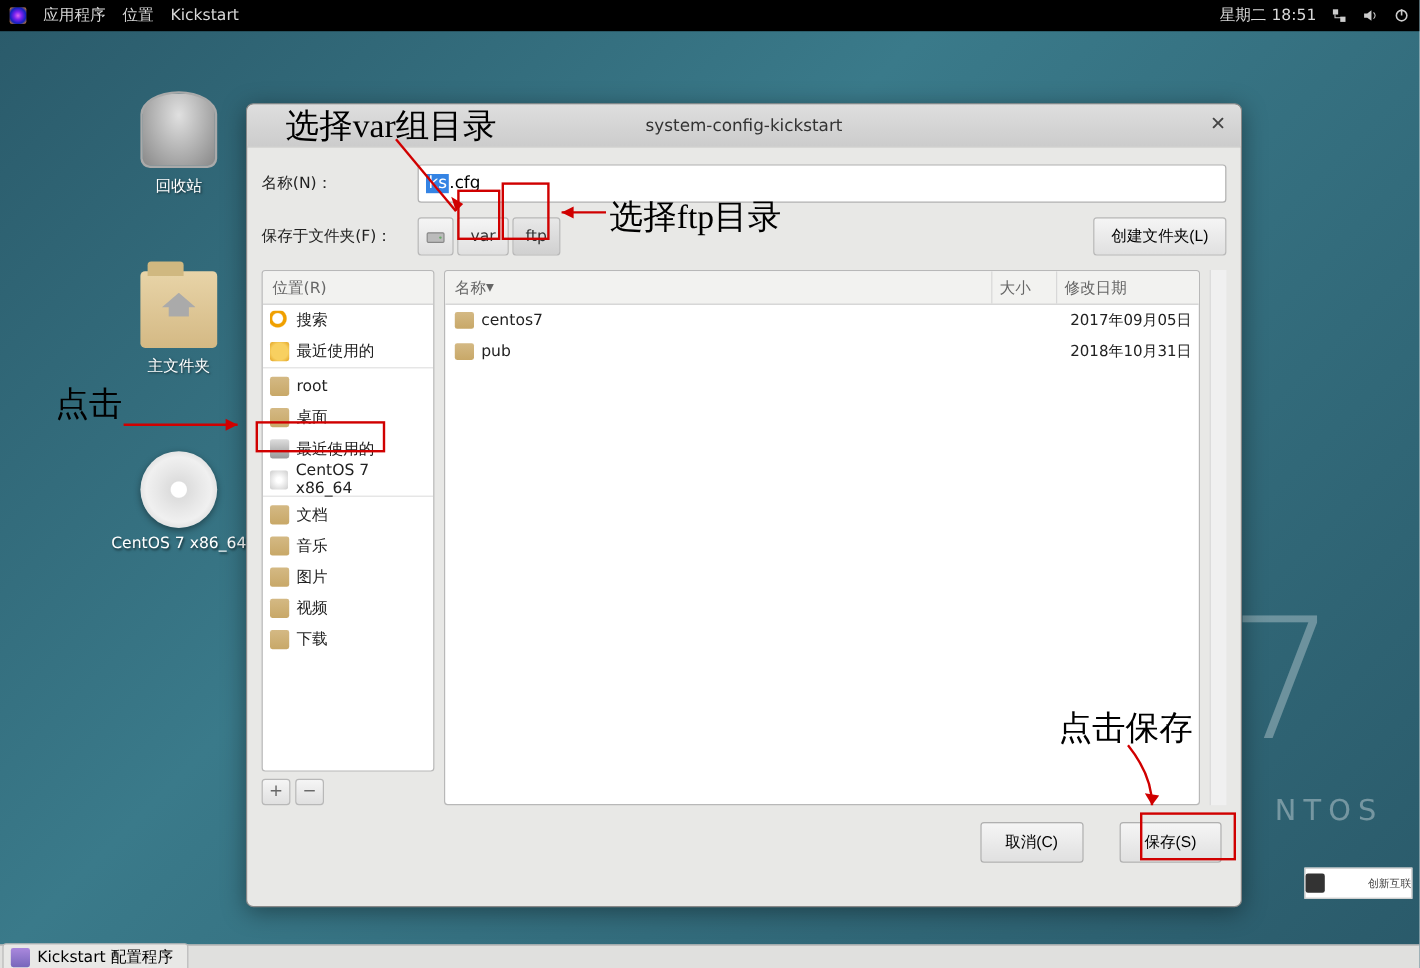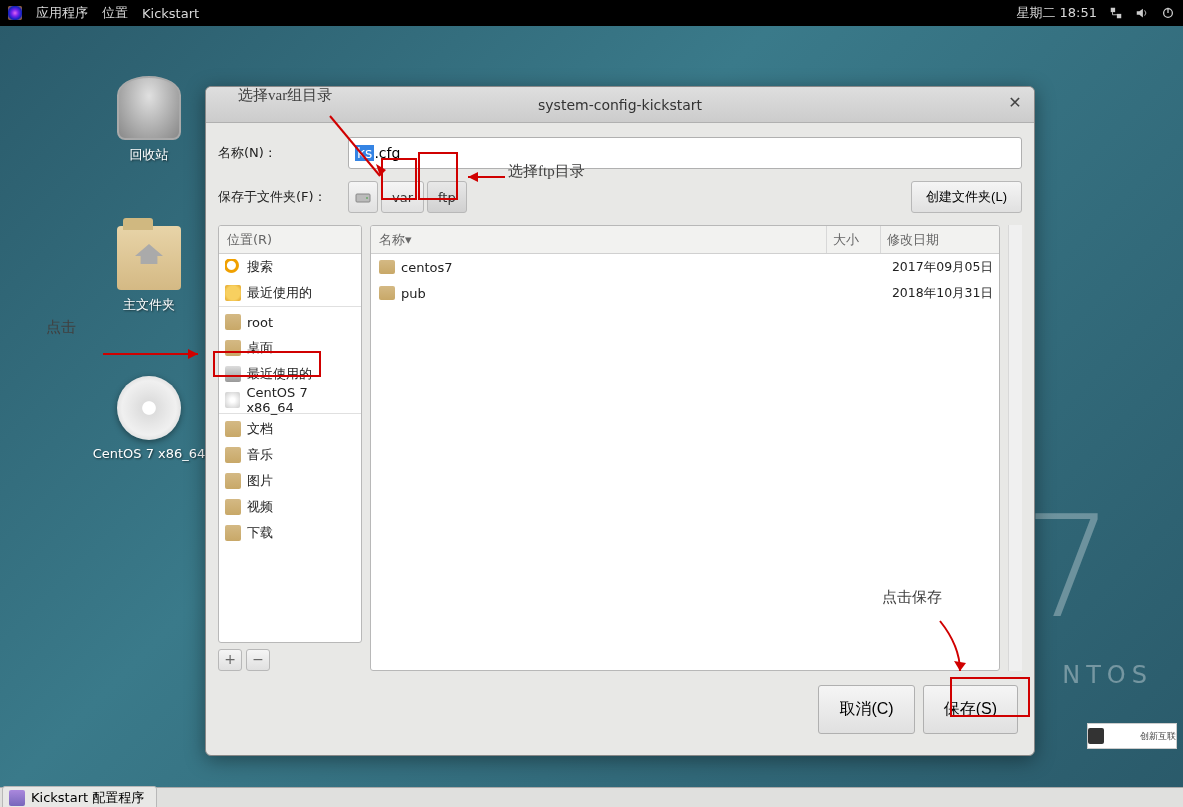--- a/index.html
+++ b/index.html
@@ -49,23 +49,23 @@
 .col-name { flex: 1; padding: 0 8px; display:flex; align-items:center; border-right:1px solid #d8d8d8; }
 .col-size { width: 54px; padding: 0 6px; display:flex; align-items:center; border-right:1px solid #d8d8d8; }
 .col-date { width: 118px; padding: 0 6px; display:flex; align-items:center; }
 .file-row { height: 26px; display: flex; align-items: center; font-size: 13px; color: #222; }
 .file-row .fname { flex:1; padding: 0 8px; display:flex; align-items:center; gap:6px; }
 .file-row .fsize { width: 54px; padding: 0 6px; }
 .file-row .fdate { width: 118px; padding: 0 6px; text-align:right; font-size:12.5px; }
 .folder-ic{ width:16px; height:14px; background:linear-gradient(#d4b984,#c8a868); border-radius:2px; display:inline-block; }
 .scrollbar { width:14px; background:#f0f0f0; border-left:1px solid #d8d8d8; }
 .dlg-btns { display:flex; justify-content:flex-end; gap:8px; margin-top:14px; padding:0 4px; }
-.dlg-btn { height: 49px; padding: 0 20px; background: linear-gradient(#f5f5f5,#e0e0e0); border: 1px solid #b0b0b0; border-radius: 3px; font-size: 16px; cursor:pointer; }
+.dlg-btn { height: 34px; padding: 0 20px; background: linear-gradient(#f5f5f5,#e0e0e0); border: 1px solid #b0b0b0; border-radius: 3px; font-size: 13px; cursor:pointer;margin-left:22px; }
 .redbox { position:absolute; border:2px solid #d00000; pointer-events:none; }
-.red-annot { position:absolute; color:#404040; font-family: "KaiTi","STKaiti",serif; font-size:15px; pointer-events:none;text-align:center; }
+.red-annot { position:absolute; color:#000000; font-family: "KaiTi","STKaiti",serif; font-size:28px; pointer-events:none;text-align:center; }
 .arrow { position:absolute; pointer-events:none; }
 .taskbar { position:absolute; bottom:0; left:0; right:0; height:20px; background:#e0e0de; border-top:1px solid #aaa; display:flex; align-items:center; }
 .taskbtn { height:24px; padding:0 12px 0 6px; margin:2px; background:#e8e8e6; border:1px solid #b8b8b8; border-radius:3px; display:flex; align-items:center; gap:6px; font-size:13px; }
 .watermark { position:absolute; right:6px; bottom:30px; width:90px; height:26px; background:#fff; border:1px solid #ccc; font-size:9px; color:#444; display:flex; align-items:center; justify-content:space-between; gap:3px; }
 .watermark .wk { width:16px; height:16px; background:#333; border-radius:2px; }
 .centos-bg { position:absolute; right:30px; bottom:90px; color:rgba(255,255,255,.35); font-size:24px; letter-spacing:6px; }
 .centos-big { position:absolute; right:70px; bottom:130px; color:rgba(255,255,255,.3); font-size:140px; font-weight:200; }
 </style>
 </head>
 <body>

